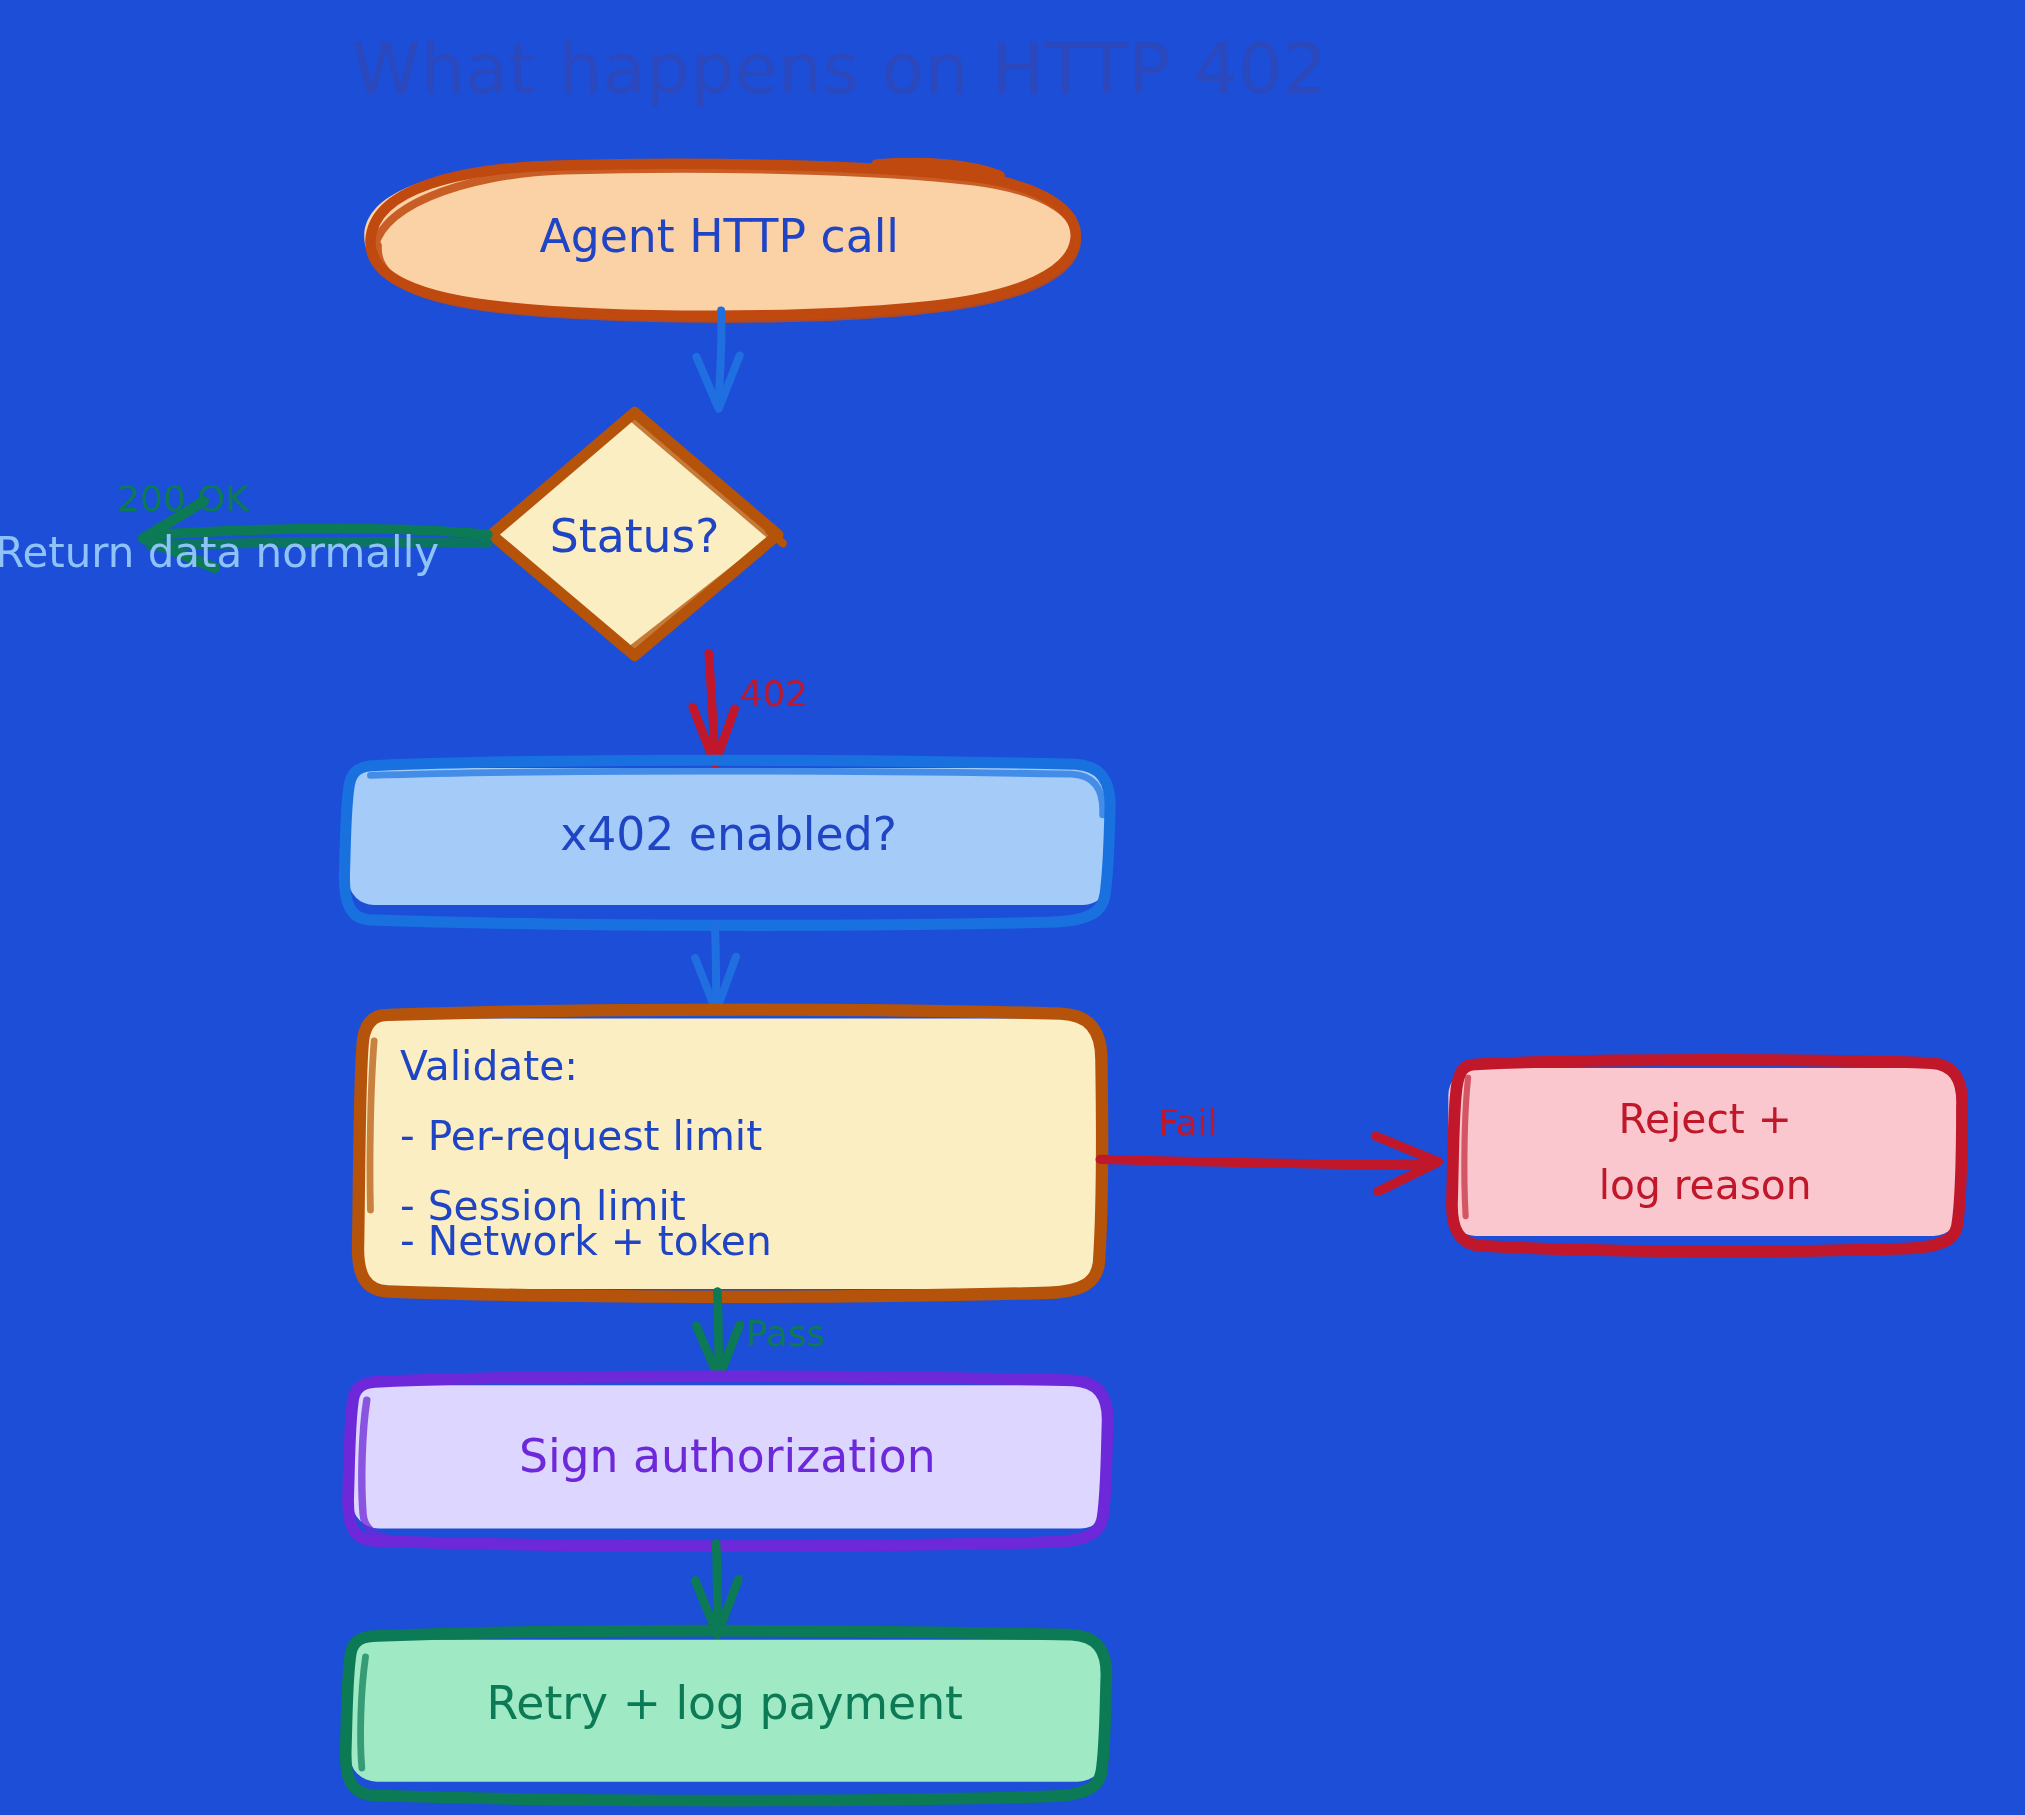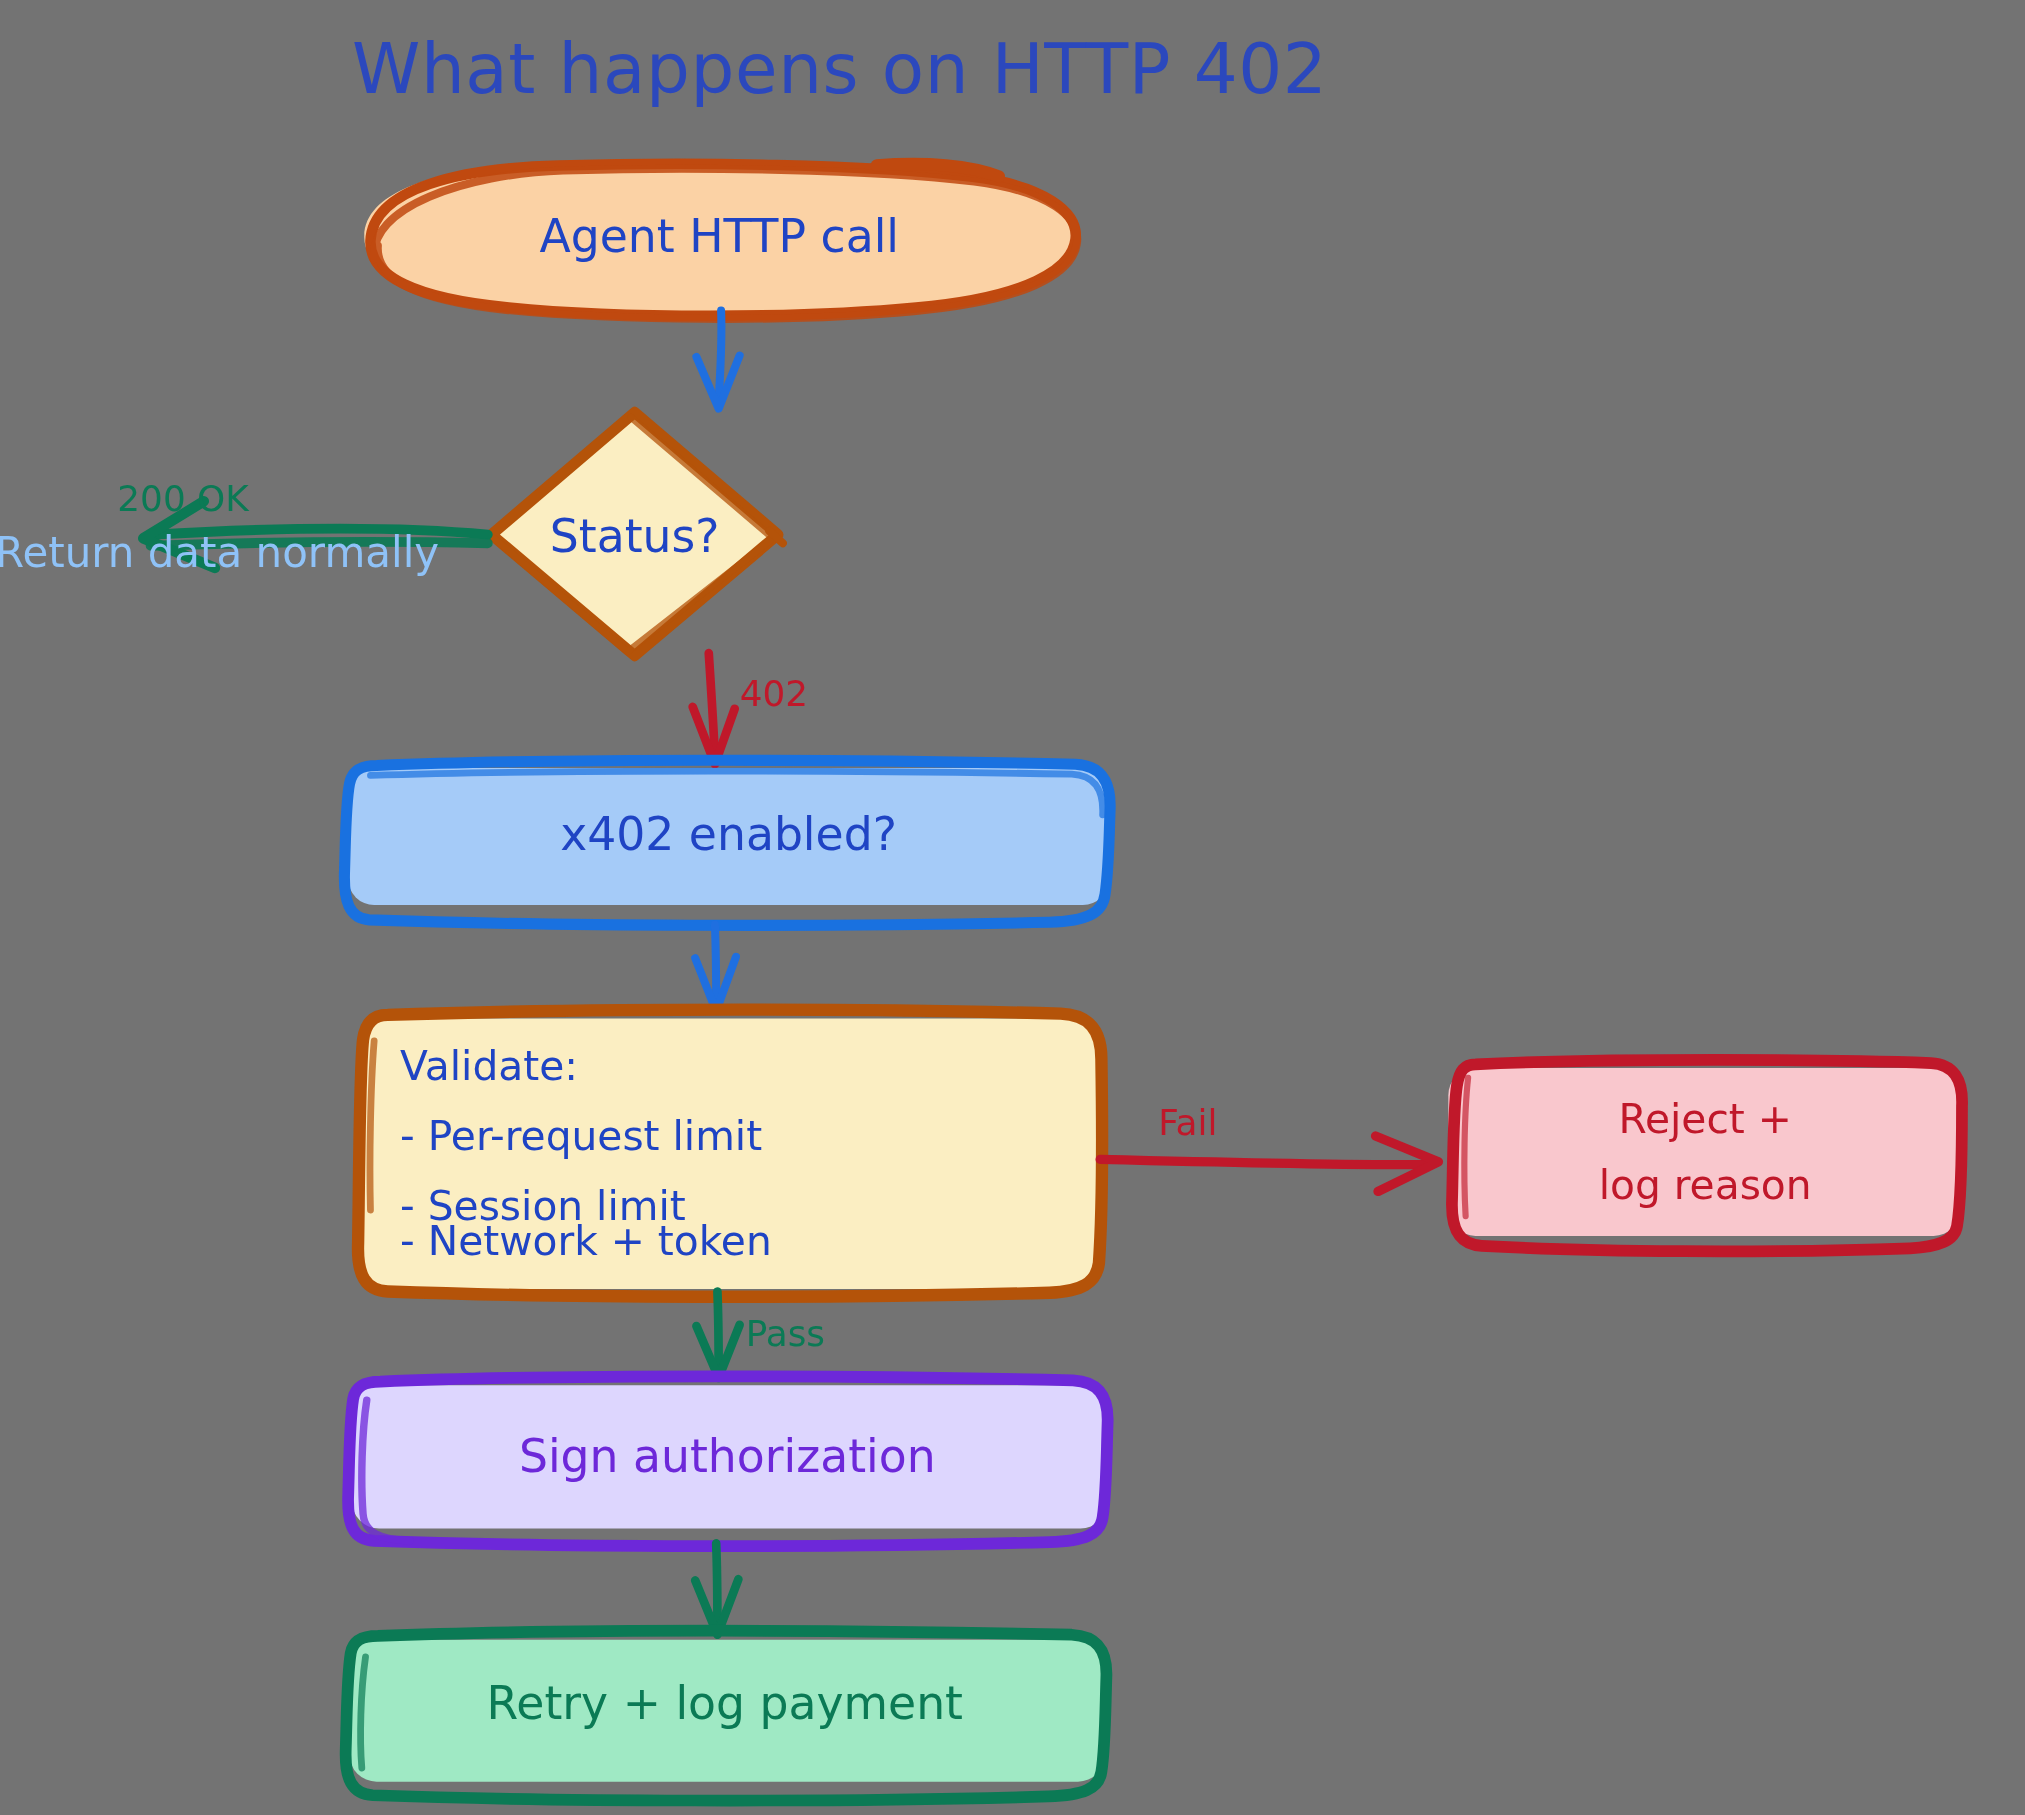--- a/index.html
+++ b/index.html
@@ -1,18 +1,18 @@
 <!DOCTYPE html>
 <html style="font-size:10px"><head>
 <meta charset="utf-8">
 <style>
   html,body{margin:0;padding:0;background:#ffffff;}
   body{width:2025px;height:1815px;overflow:hidden;
        font-family:"DejaVu Sans",sans-serif;}
-  #stage{position:relative;width:2025px;height:1815px;background:#737373;}
+  #stage{position:relative;width:2025px;height:1815px;background:#1d4ed8;}
   svg#canvas{position:absolute;inset:0;width:2025px;height:1815px;}
 
   .hand{font-family:"DejaVu Sans",sans-serif;font-weight:400;}
   .title-text{font-size:112px;fill:#2b48bd;letter-spacing:1px;}
   .node-text{font-size:74px;fill:#1f44c4;}
   .node-text-sm{font-size:66px;fill:#1f44c4;}
   .edge-label{font-size:58px;}
   text{dominant-baseline:middle;}
   .nosel{user-select:none;}
 </style>

